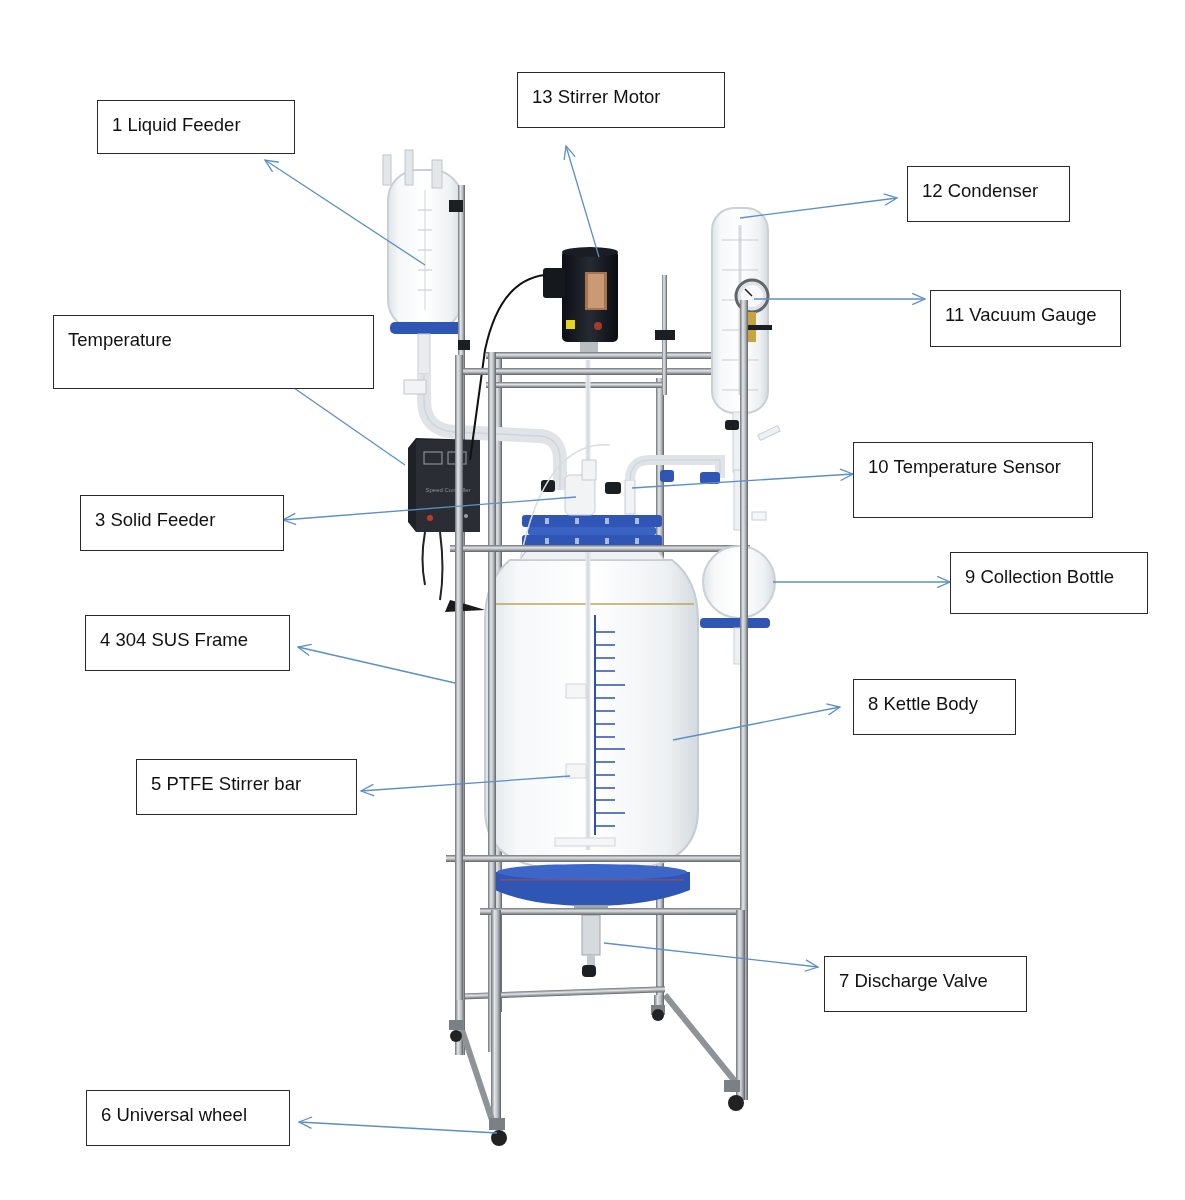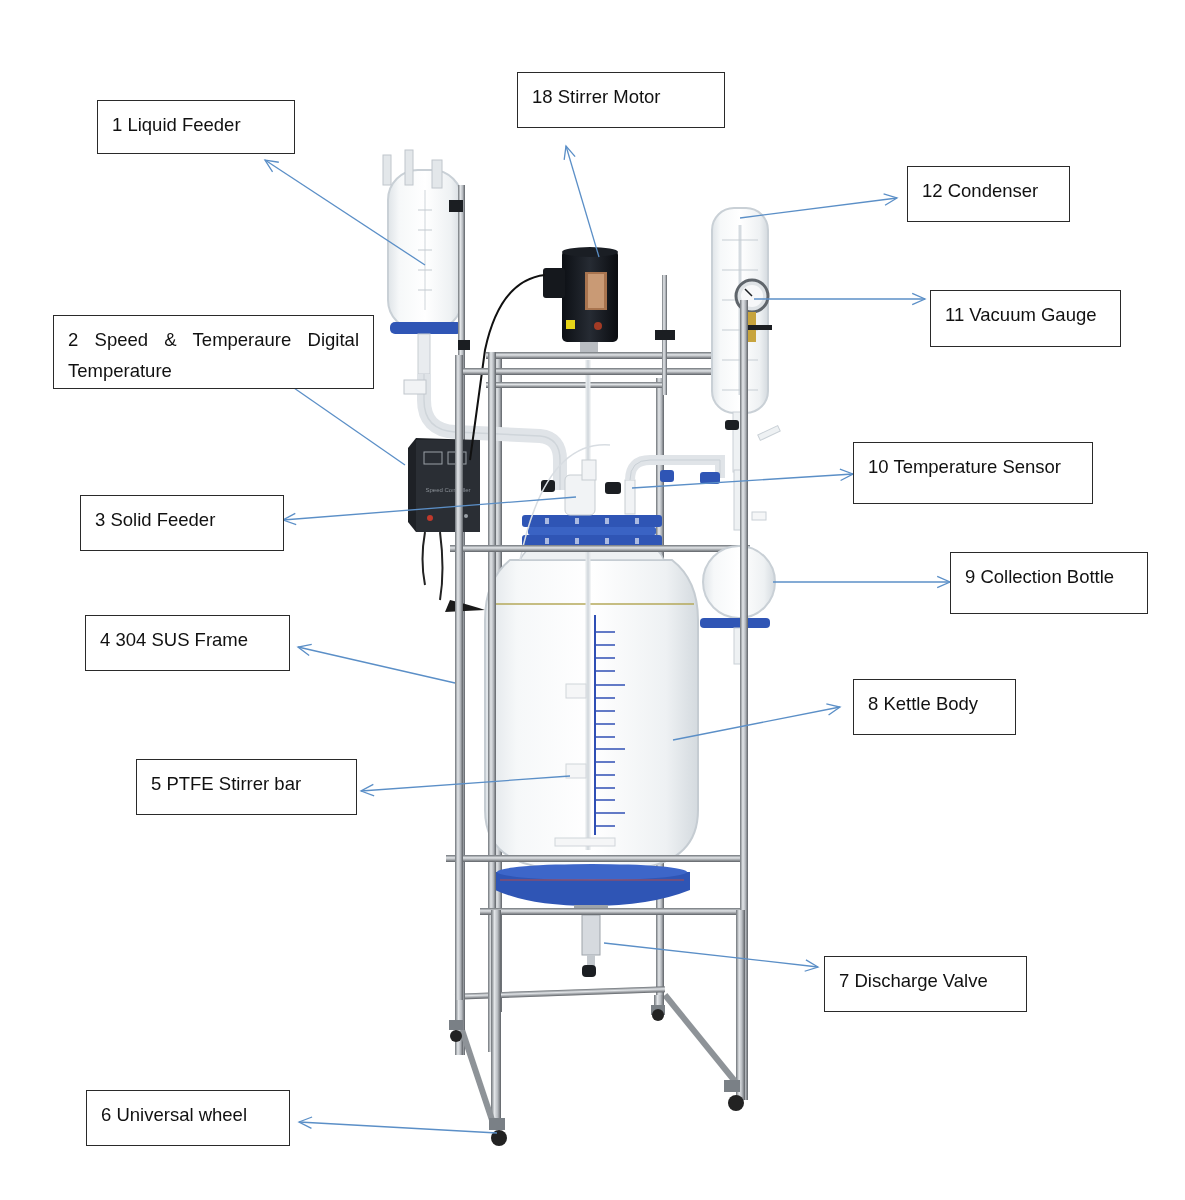--- a/index.html
+++ b/index.html
@@ -295,21 +295,20 @@
       <g>
         <line x1="599" y1="257" x2="566" y2="146" stroke="#5b8fc7" stroke-width="1.3"></line>
         <polyline points="575.1147898662073,156.62641076257106 566,146 564.1708997367156,159.8799997199875" fill="none" stroke="#5b8fc7" stroke-width="1.3"></polyline>
       </g>
     </svg>
 
   <div class="label-box" id="lbl-1" style="left: 97px; top: 100px; width: 198px; height: 54px; border-color: rgb(42, 42, 42);">
     <span>1 Liquid Feeder</span>
   </div>
   <div class="label-box justify" id="lbl-2" style="left: 53px; top: 315px; width: 321px; height: 74px; border-color: rgb(42, 42, 42);">
-    <span class="first-line">2 Speed &amp; Temperaure Digital</span>
     <span>Temperature</span>
   </div>
   <div class="label-box" id="lbl-3" style="left: 80px; top: 495px; width: 204px; height: 56px; border-color: rgb(42, 42, 42);">
     <span>3 Solid Feeder</span>
   </div>
   <div class="label-box" id="lbl-4" style="left: 85px; top: 615px; width: 205px; height: 56px; border-color: rgb(42, 42, 42);">
     <span>4 304 SUS Frame</span>
   </div>
   <div class="label-box" id="lbl-5" style="left: 136px; top: 759px; width: 221px; height: 56px; border-color: rgb(42, 42, 42);">
     <span>5 PTFE Stirrer bar</span>
@@ -319,25 +318,25 @@
   </div>
   <div class="label-box" id="lbl-7" style="left: 824px; top: 956px; width: 203px; height: 56px; border-color: rgb(42, 42, 42);">
     <span>7 Discharge Valve</span>
   </div>
   <div class="label-box" id="lbl-8" style="left: 853px; top: 679px; width: 163px; height: 56px; border-color: rgb(42, 42, 42);">
     <span>8 Kettle Body</span>
   </div>
   <div class="label-box" id="lbl-9" style="left: 950px; top: 552px; width: 198px; height: 62px; border-color: rgb(42, 42, 42);">
     <span>9 Collection Bottle</span>
   </div>
-  <div class="label-box" id="lbl-10" style="left: 853px; top: 442px; width: 240px; height: 62px; border-color: rgb(42, 42, 42);">
+  <div class="label-box" id="lbl-10" style="left: 853px; top: 442px; width: 240px; height: 76px; border-color: rgb(42, 42, 42);">
     <span>10 Temperature Sensor</span>
   </div>
   <div class="label-box" id="lbl-11" style="left: 930px; top: 290px; width: 191px; height: 57px; border-color: rgb(42, 42, 42);">
     <span>11 Vacuum Gauge</span>
   </div>
   <div class="label-box" id="lbl-12" style="left: 907px; top: 166px; width: 163px; height: 56px; border-color: rgb(42, 42, 42);">
     <span>12 Condenser</span>
   </div>
   <div class="label-box" id="lbl-13" style="left: 517px; top: 72px; width: 208px; height: 56px; border-color: rgb(42, 42, 42);">
-    <span>18 Stirrer Motor</span>
+    <span>13 Stirrer Motor</span>
   </div>
 </div>
 
 </body></html>

